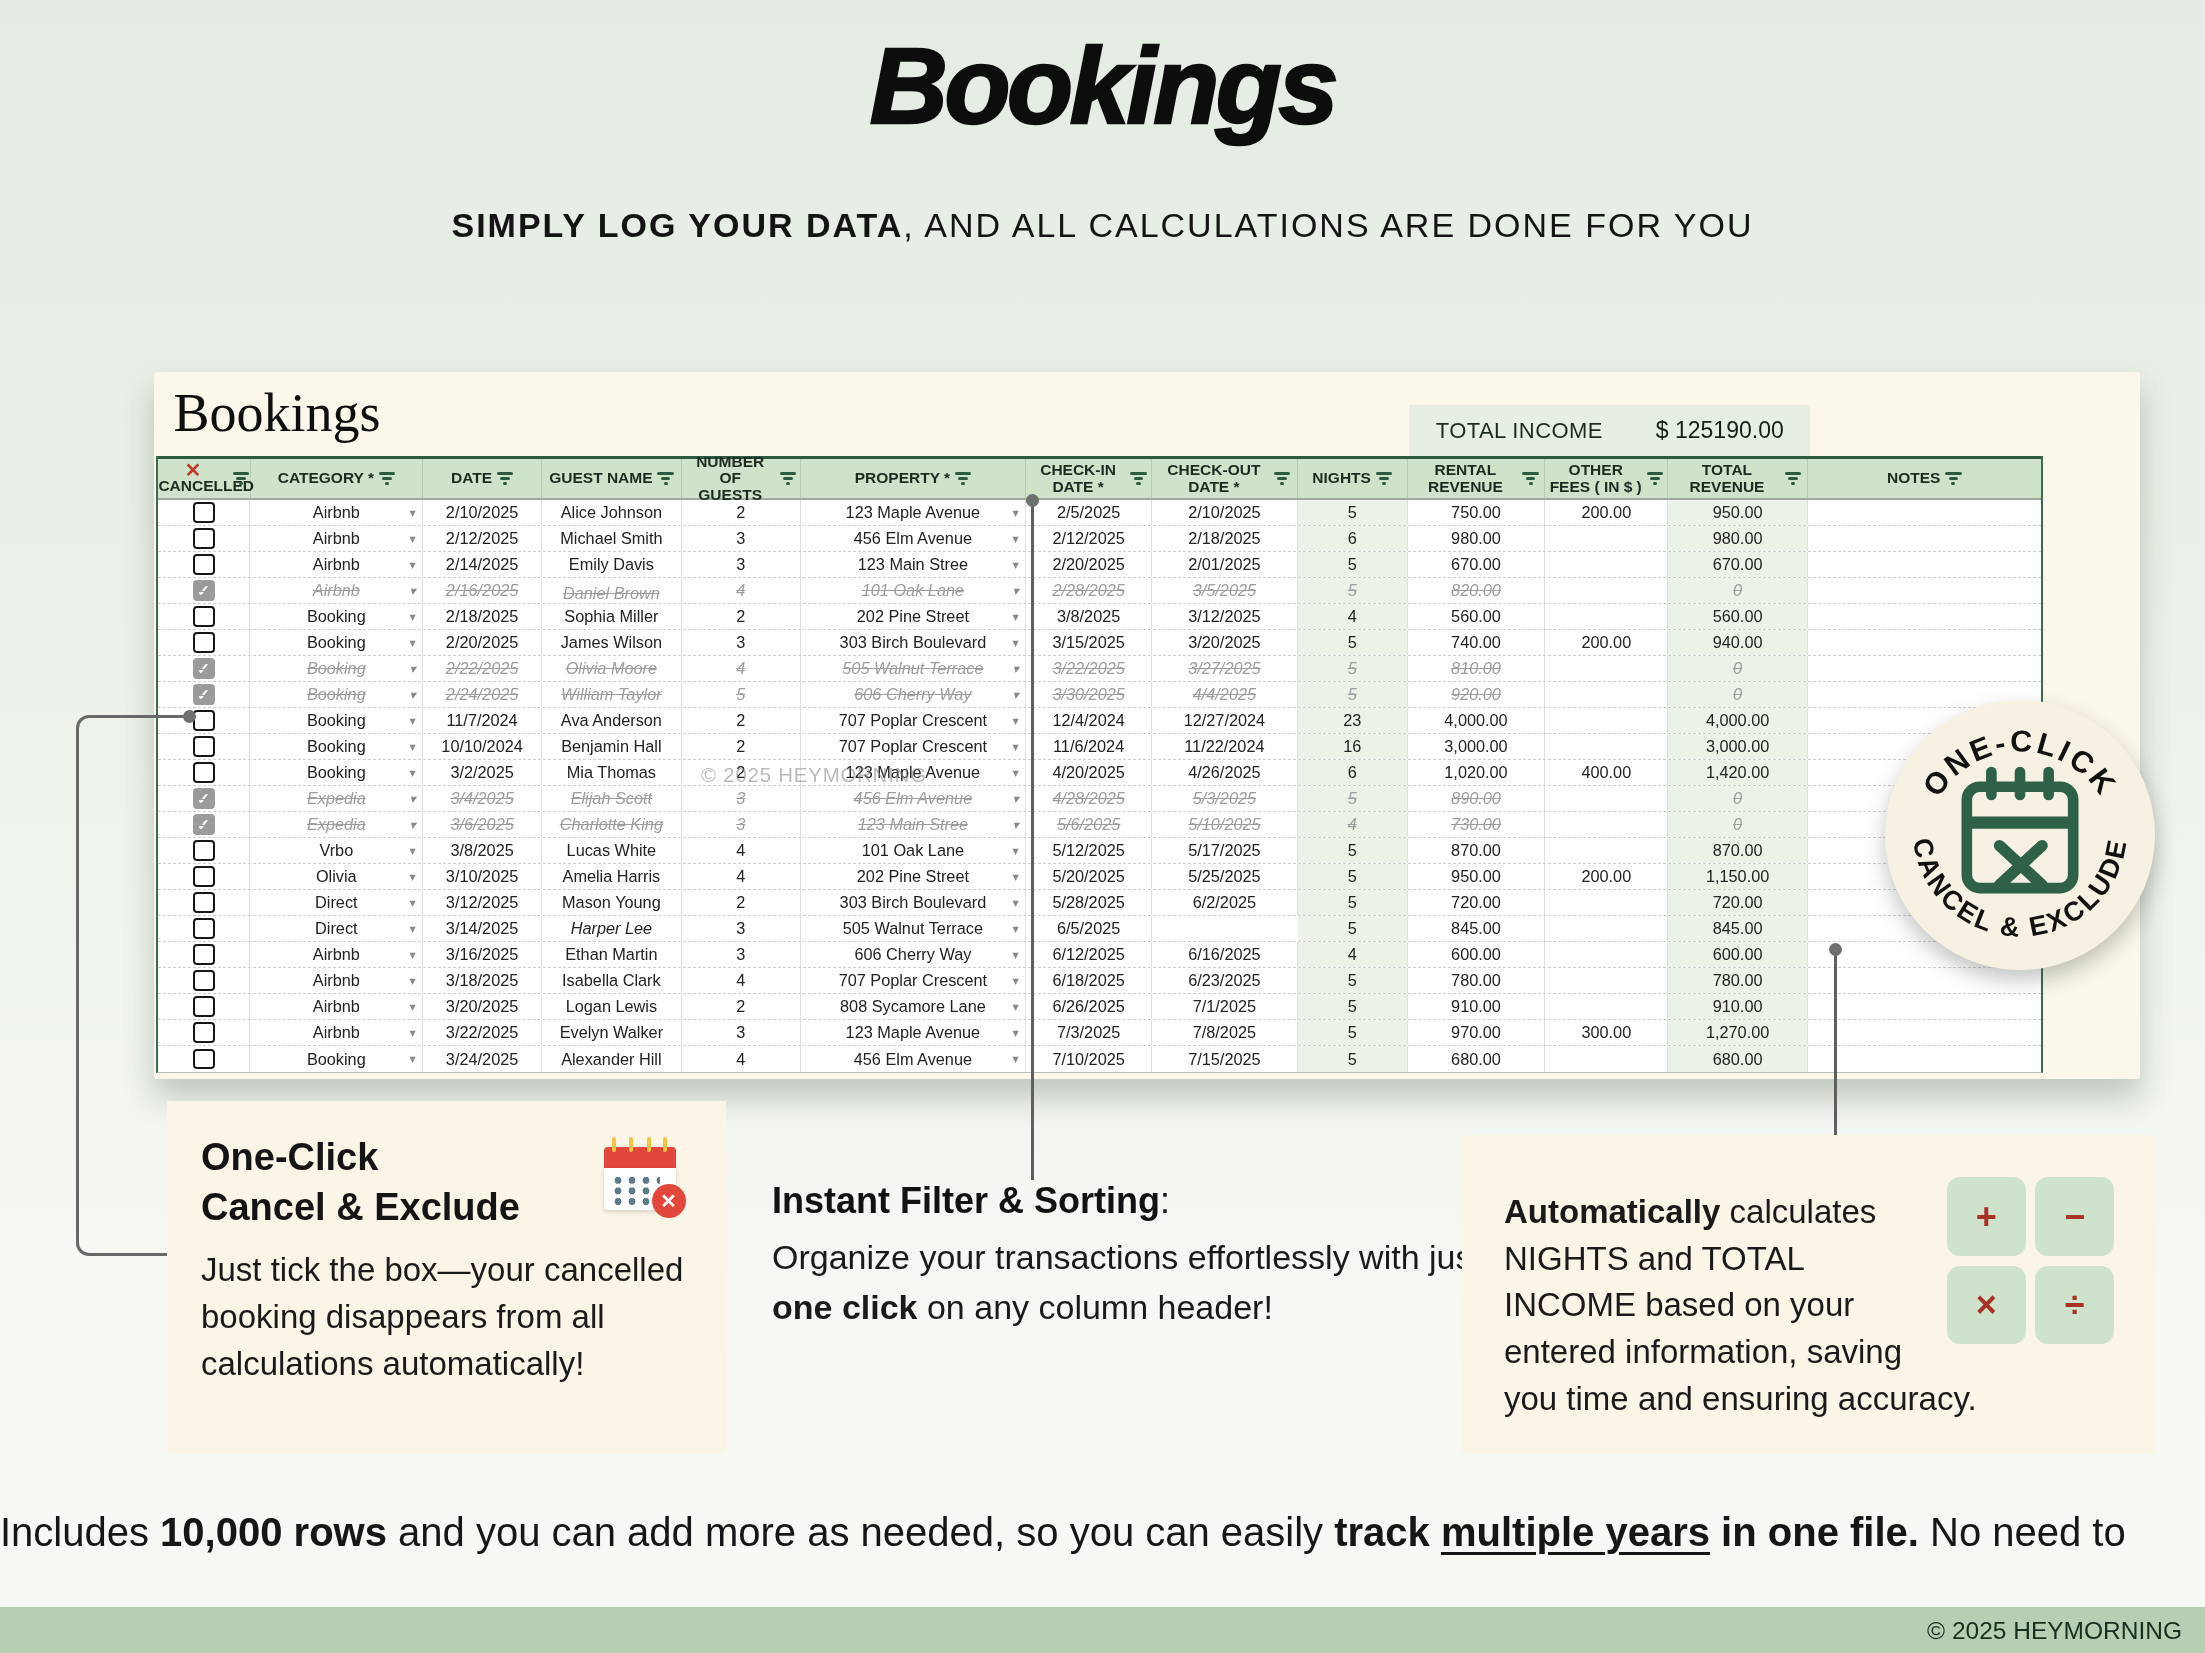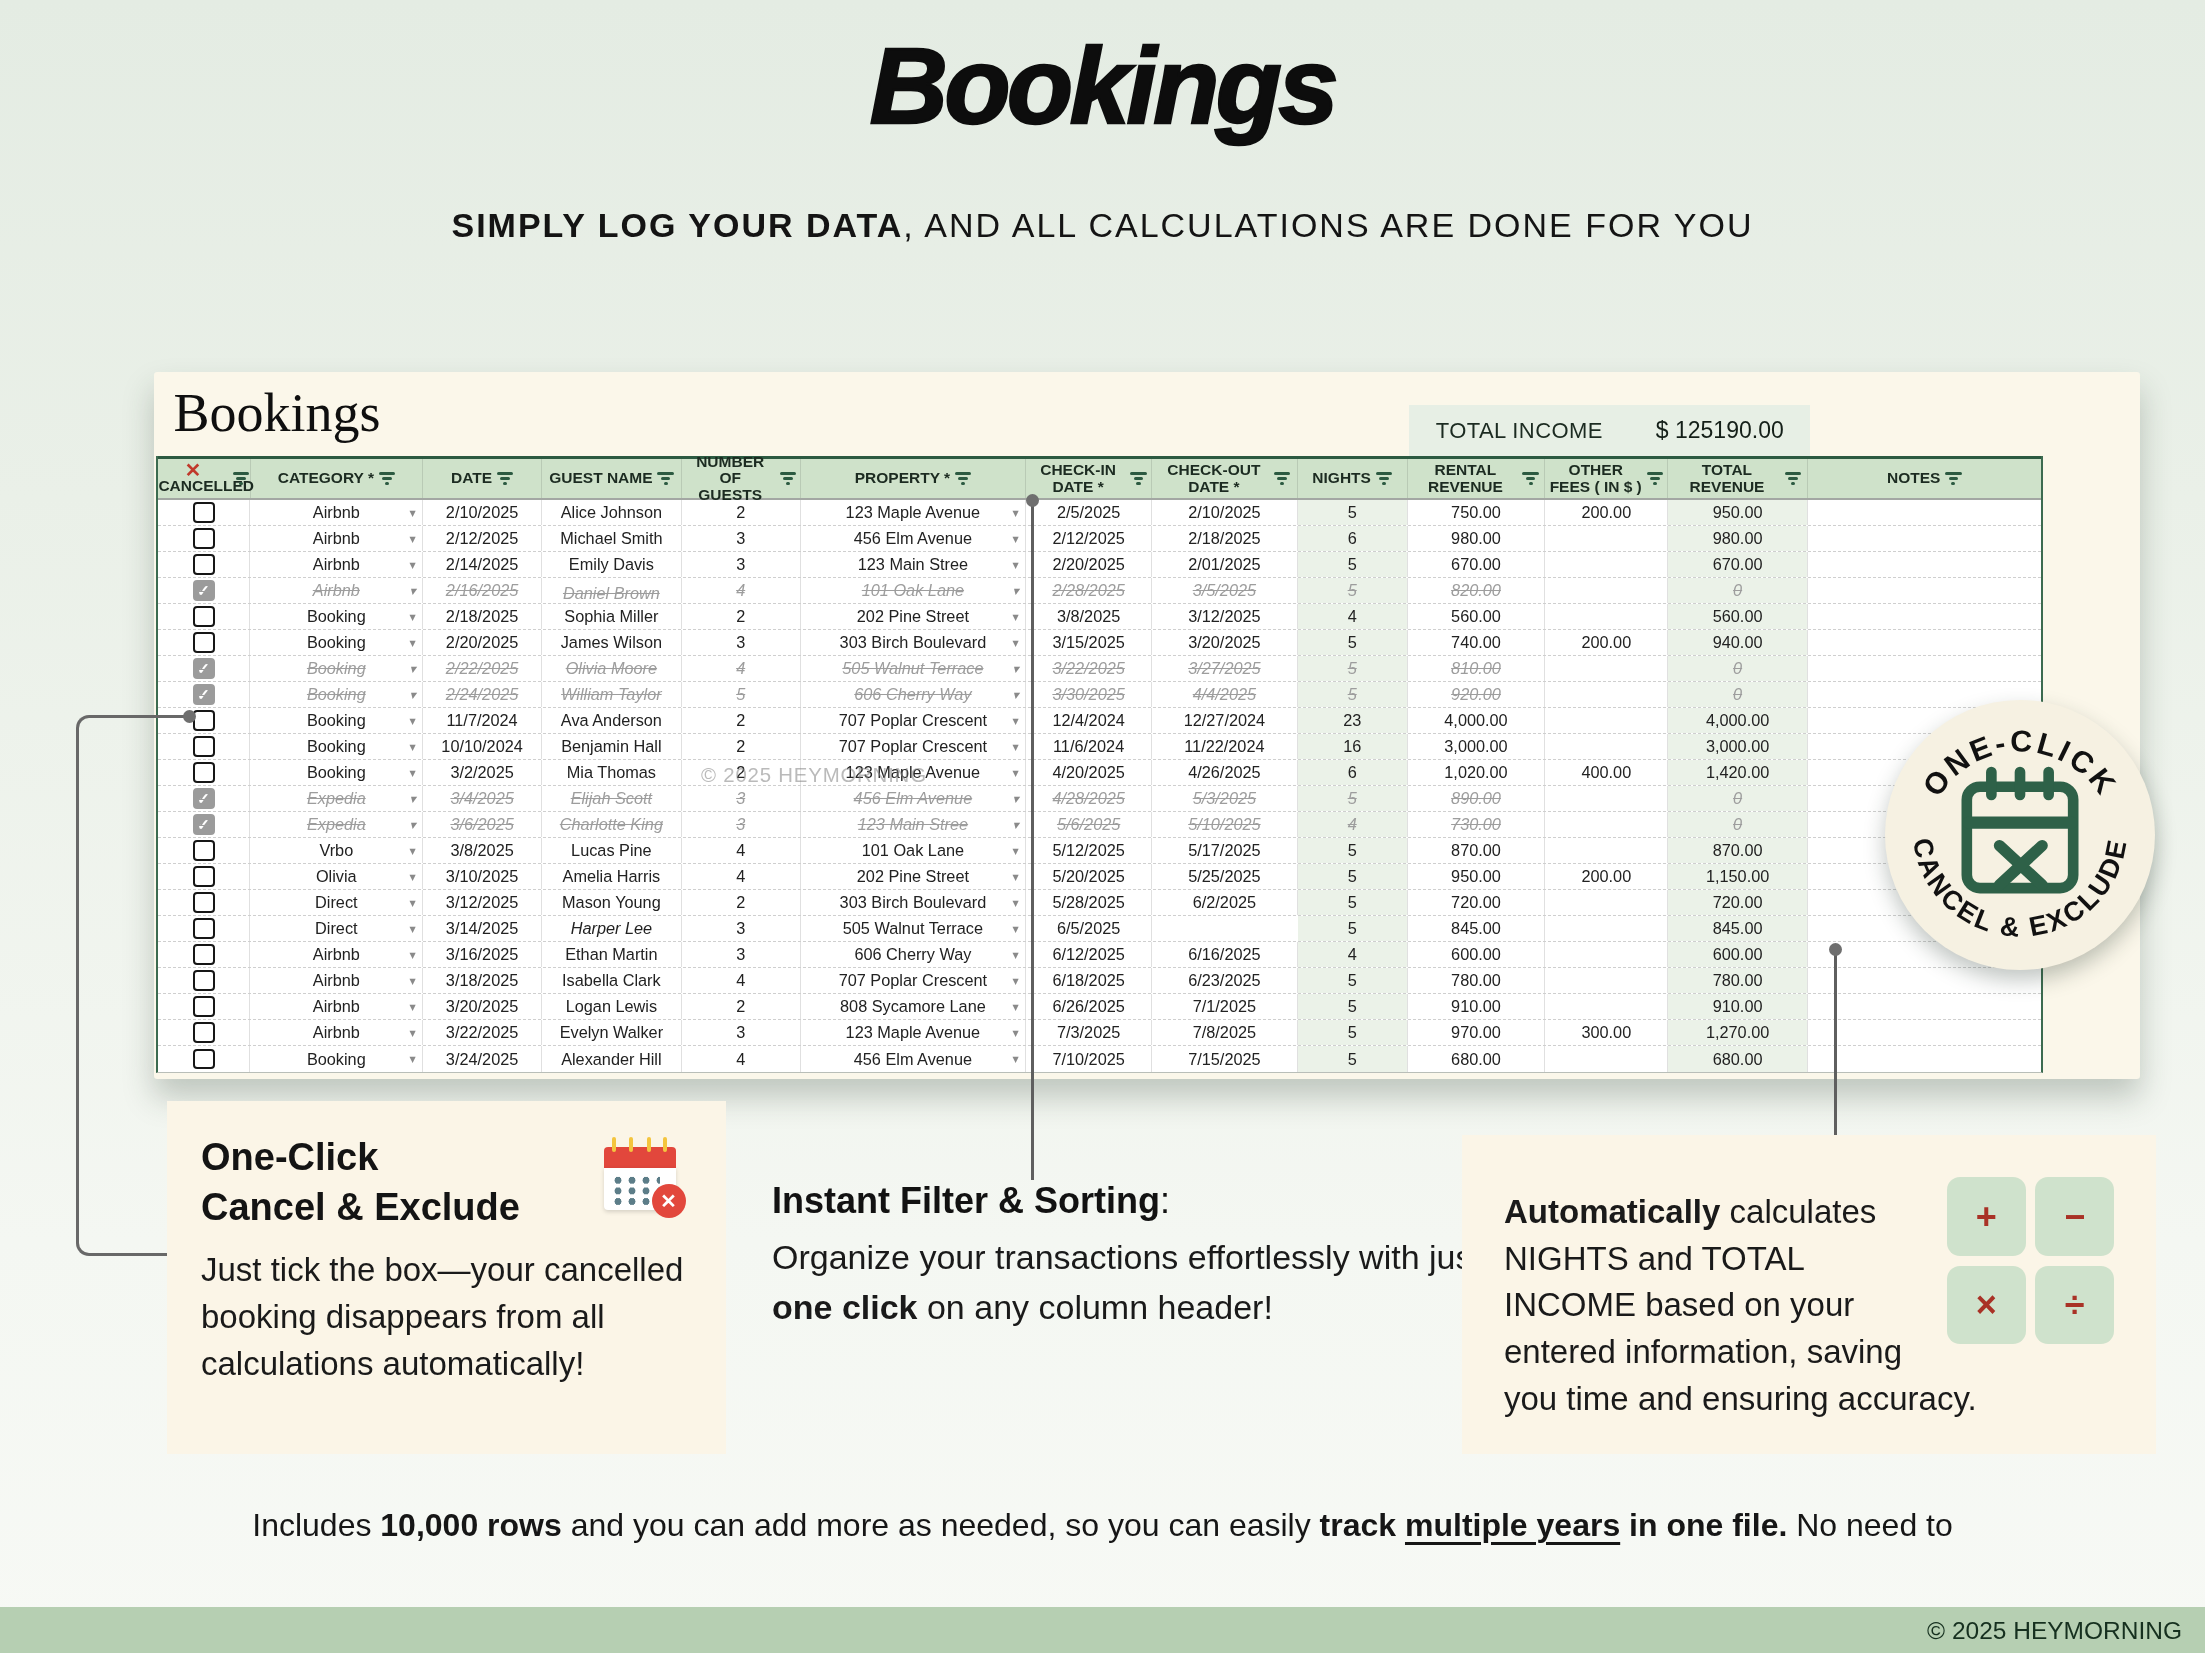--- a/index.html
+++ b/index.html
@@ -116,22 +116,22 @@
   .note-filter .hd{ font-size:36px; font-weight:700; color:#121212; }
   .note-filter .hd .colon{ font-weight:400; }
   .note-filter .body{ font-size:34px; line-height:1.45; margin-top:11.4px; color:#1a1a1a; }
   .box-calc{ left:1462px; top:1135px; width:694px; height:319px; padding:39px 42px; }
   .calc-icon{ float:right; width:167px; height:167px; margin:3.3px 0 8.2px 21px;
     display:grid; grid-template-columns:1fr 1fr; gap:9.8px; }
   .calc-icon .key{ background:#cfe2cc; border-radius:13px; display:flex; align-items:center; justify-content:center;
     color:#a93226; font-size:36px; font-weight:700; }
   
   .bottom-note{
-    position:absolute; left:0; top:1501px; width:100%; text-align:center;
-    font-size:32px; line-height:1.55; color:#161616;
+    position:absolute; left:0; top:1501px; width:100%; text-align:left;
+    font-size:40px; line-height:1.55; color:#161616;
   }
   .bottom-note b{ font-weight:700; }
   .bottom-note .ul{ text-decoration:underline; text-underline-offset:5.7px; text-decoration-thickness:2.5px; }
   .footer{
     position:absolute; left:0; top:1607px; width:100%; height:47px; background:#b6cfb2;
     display:flex; align-items:center; justify-content:flex-end; padding-right:23px;
     font-size:24.5px; color:#16301f;
   }
 </style>
 </head>
@@ -837,21 +837,21 @@
             <div class="cbx"></div>
           </div>
           <div class="td" style="width: 173px;">
             <span>Vrbo</span>
             <span class="dd">▾</span>
           </div>
           <div class="td" style="width: 119px;">
             <span>3/8/2025</span>
           </div>
           <div class="td" style="width: 140px;">
-            <span>Lucas Pine</span>
+            <span>Lucas White</span>
           </div>
           <div class="td" style="width: 119px;">
             <span>4</span>
           </div>
           <div class="td" style="width: 226px;">
             <span>101 Oak Lane</span>
             <span class="dd">▾</span>
           </div>
           <div class="td" style="width: 126px;">
             <span>5/12/2025</span>

